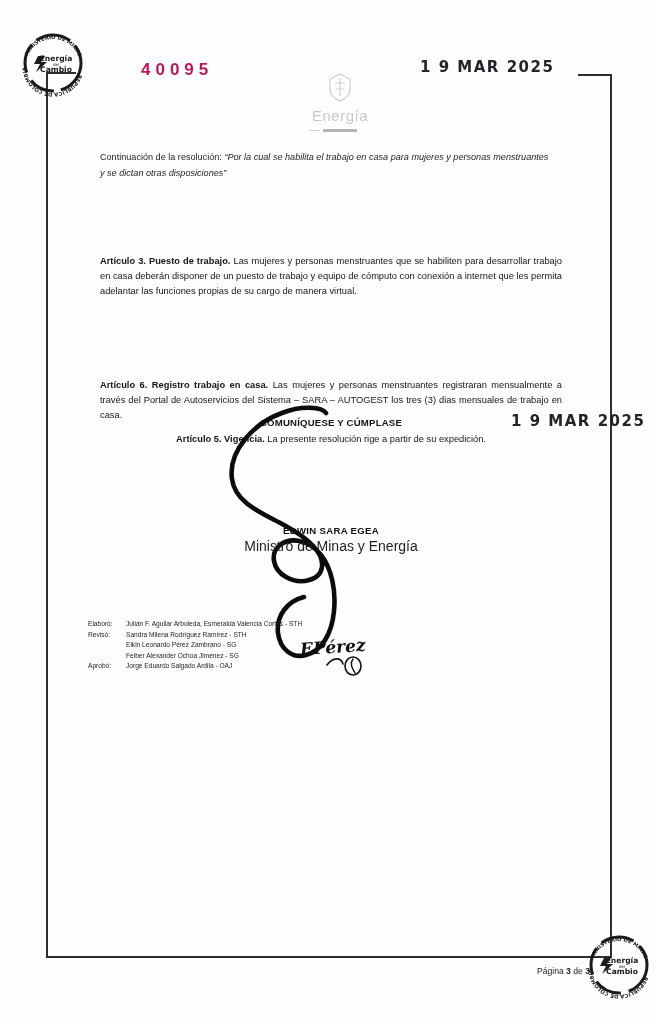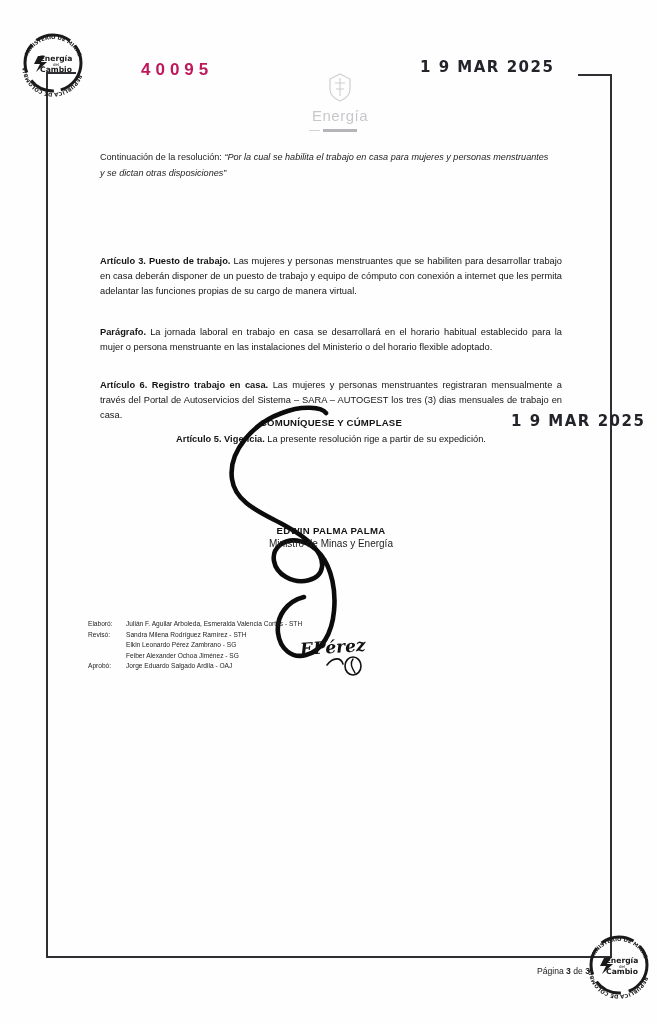--- a/index.html
+++ b/index.html
@@ -185,21 +185,21 @@
     width: 362px;
     text-align: center;
   }
   .signer-name {
     font-size: 9.6px;
     font-weight: bold;
     letter-spacing: 0.3px;
     color: #121212;
   }
   .signer-title {
-    font-size: 10px;
+    font-size: 14px;
     color: #1d1d1d;
     margin-top: 2px;
   }
   .signature-ink {
     position: absolute;
     left: 218px;
     top: 405px;
     width: 190px;
     height: 270px;
     pointer-events: none;
@@ -298,23 +298,20 @@
 
   <div class="continuation">
     <span>Continuación de la resolución:</span>
     <span class="quoted">“Por la cual se habilita el trabajo en casa para mujeres y personas menstruantes y se dictan otras disposiciones”</span>
   </div>
 
   <div class="article art3">
     <b>Artículo 3. Puesto de trabajo.</b><span> Las mujeres y personas menstruantes que se habiliten para desarrollar trabajo en casa deberán disponer de un puesto de trabajo y equipo de cómputo con conexión a internet que les permita adelantar las funciones propias de su cargo de manera virtual.</span>
   </div>
 
-  <div class="article para1">
-    <b>Parágrafo.</b><span> La jornada laboral en trabajo en casa se desarrollará en el horario habitual establecido para la mujer o persona menstruante en las instalaciones del Ministerio o del horario flexible adoptado.</span>
-  </div>
 
   <div class="article art4">
     <b>Artículo 6. Registro trabajo en casa.</b><span> Las mujeres y personas menstruantes registraran mensualmente a través del Portal de Autoservicios del Sistema – SARA – AUTOGEST los tres (3) dias mensuales de trabajo en casa.</span>
   </div>
 
   <div class="article art5">
     <b>Artículo 5. Vigencia.</b><span> La presente resolución rige a partir de su expedición.</span>
   </div>
 
   <div class="comuniquese">COMUNÍQUESE Y CÚMPLASE</div>
@@ -331,21 +328,21 @@
                C 54 164, 52 148, 62 140
                C 74 131, 92 136, 103 150
                C 114 164, 118 186, 116 206
                C 114 228, 104 246, 88 250
                C 74 254, 62 244, 60 228
                C 58 210, 70 196, 86 192" fill="none" stroke="#0c0c0c" stroke-width="4.6" stroke-linecap="round" stroke-linejoin="round"></path>
     </svg>
   </div>
 
   <div class="signer">
-    <div class="signer-name">EDWIN PALMA PALMA</div>
+    <div class="signer-name">EDWIN SARA EGEA</div>
     <div class="signer-title">Ministro de Minas y Energía</div>
   </div>
 
   <div class="credits">
     <div class="credit-row">
       <span class="credit-label">Elaboró:</span>
       <span class="credit-value">Julián F. Aguilar Arboleda, Esmeralda Valencia Cortés - STH</span>
     </div>
     <div class="credit-row">
       <span class="credit-label">Revisó:</span>

